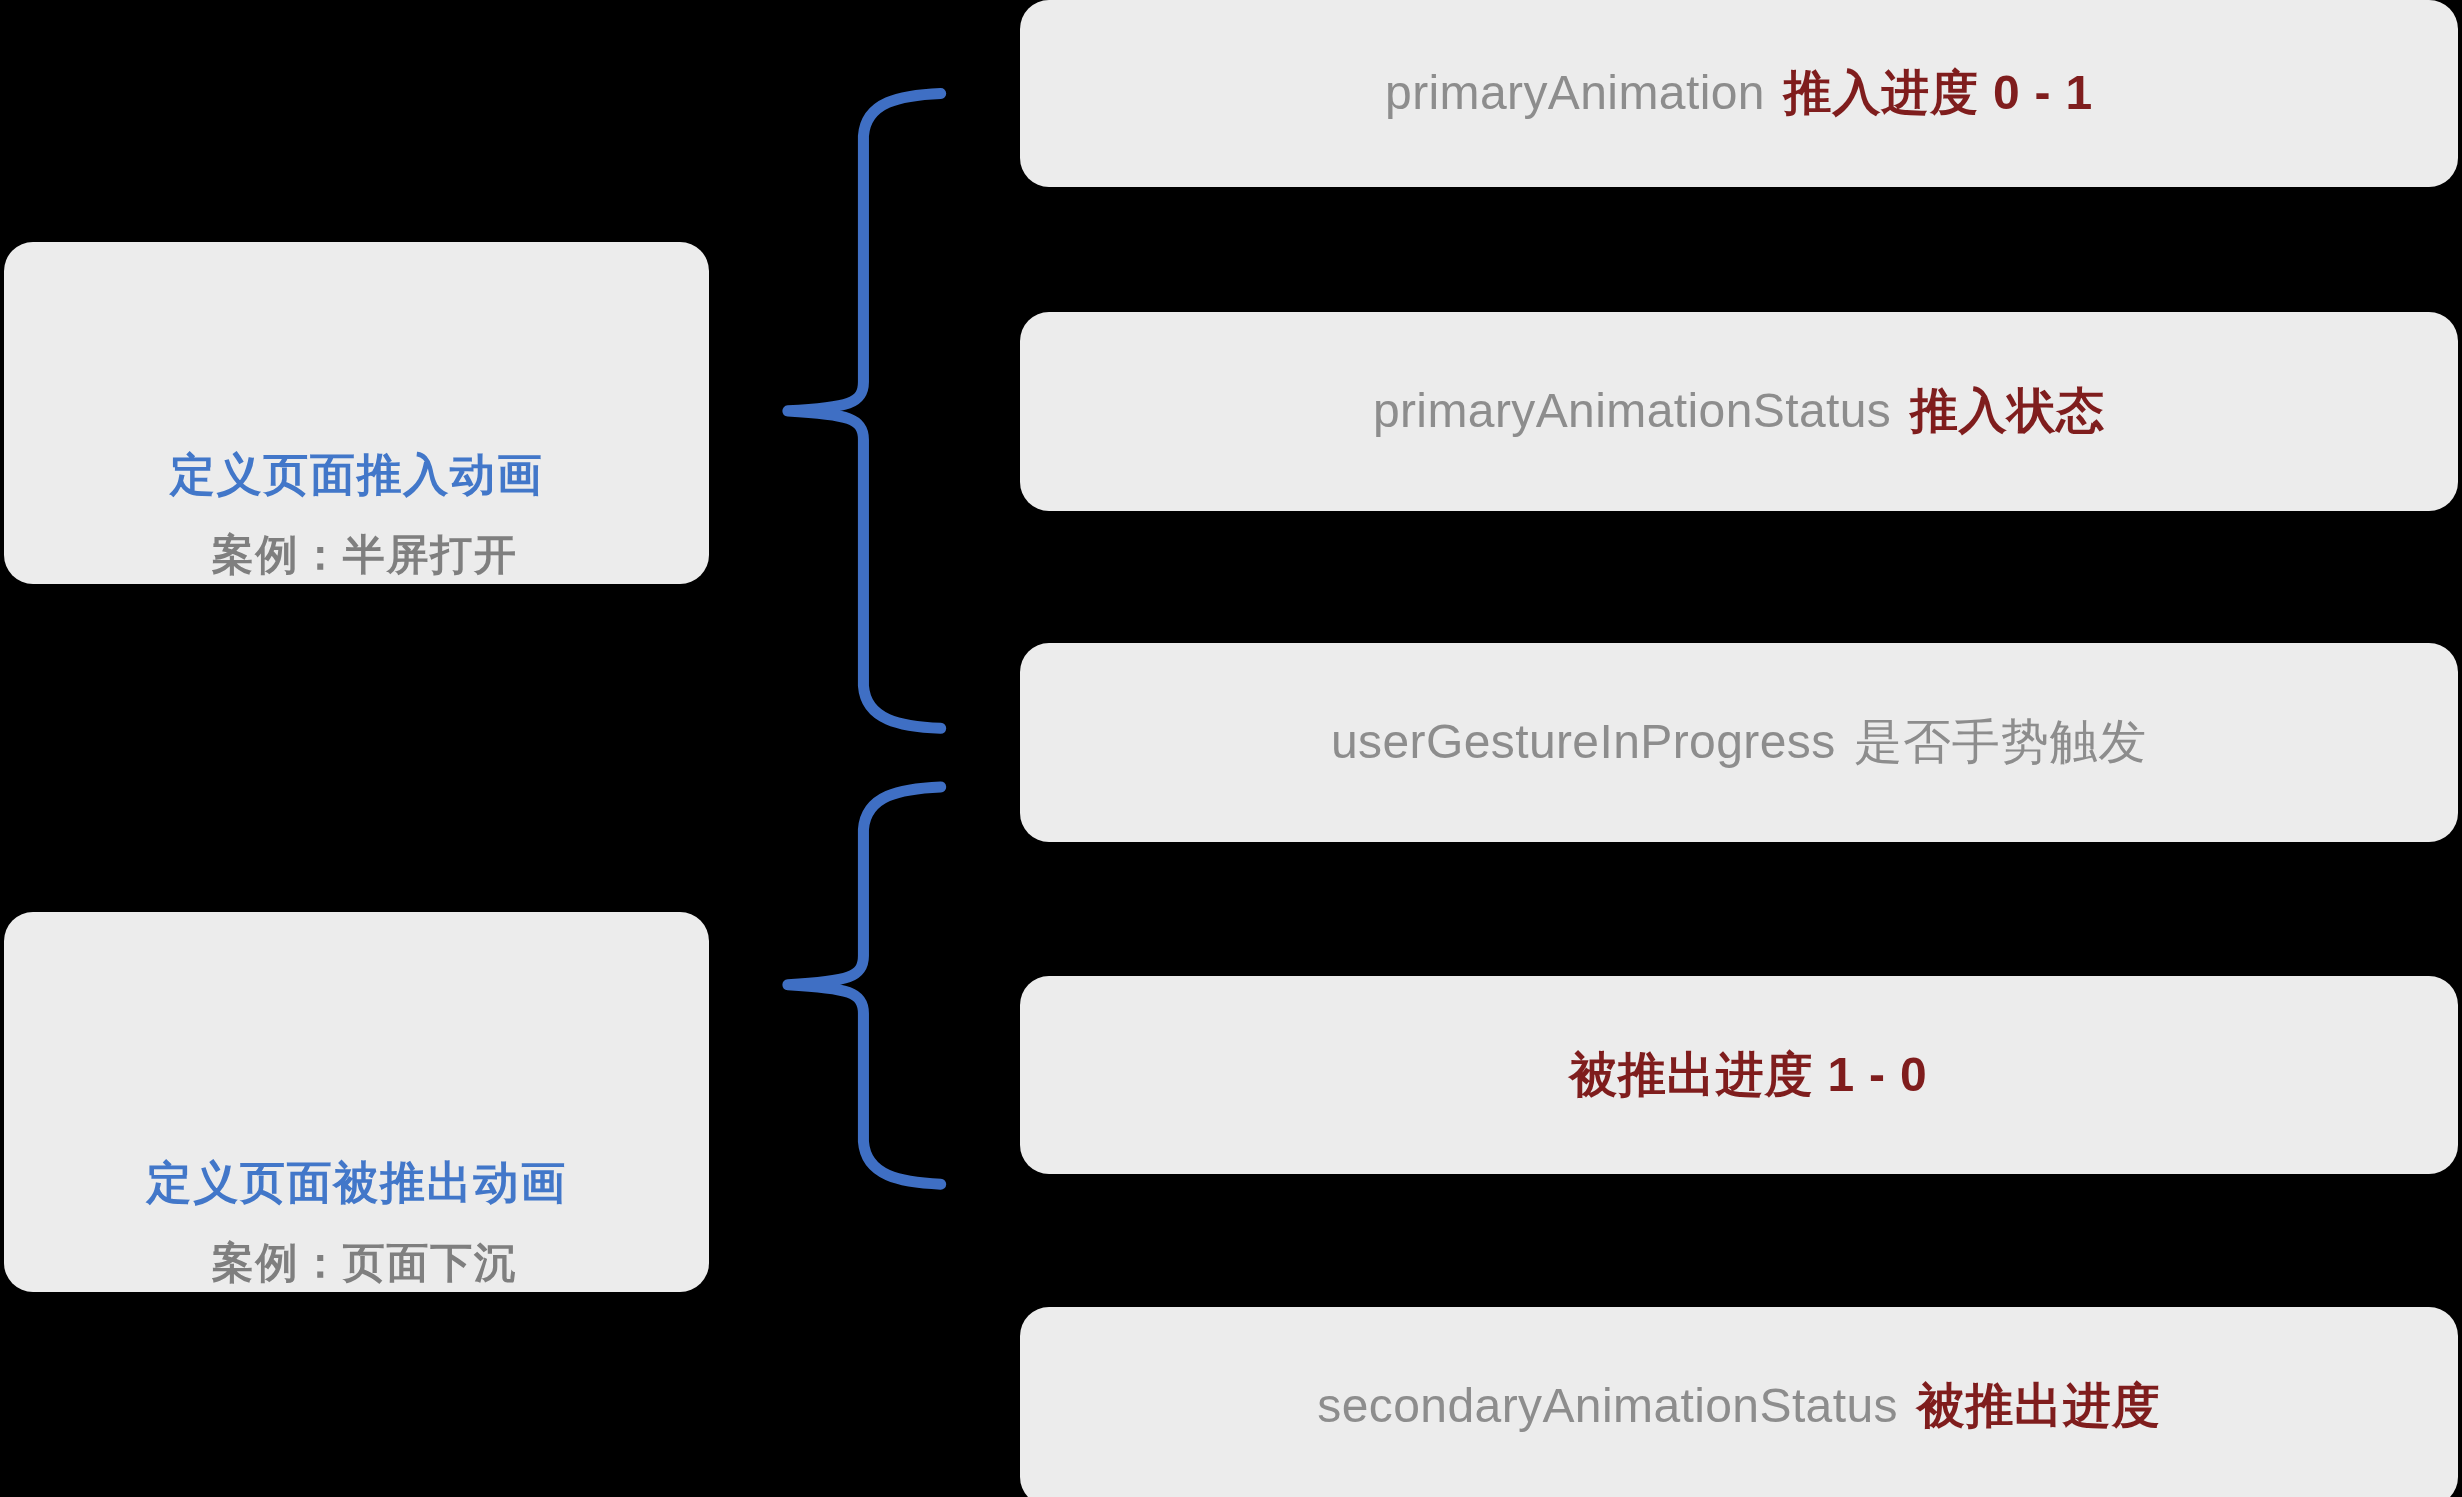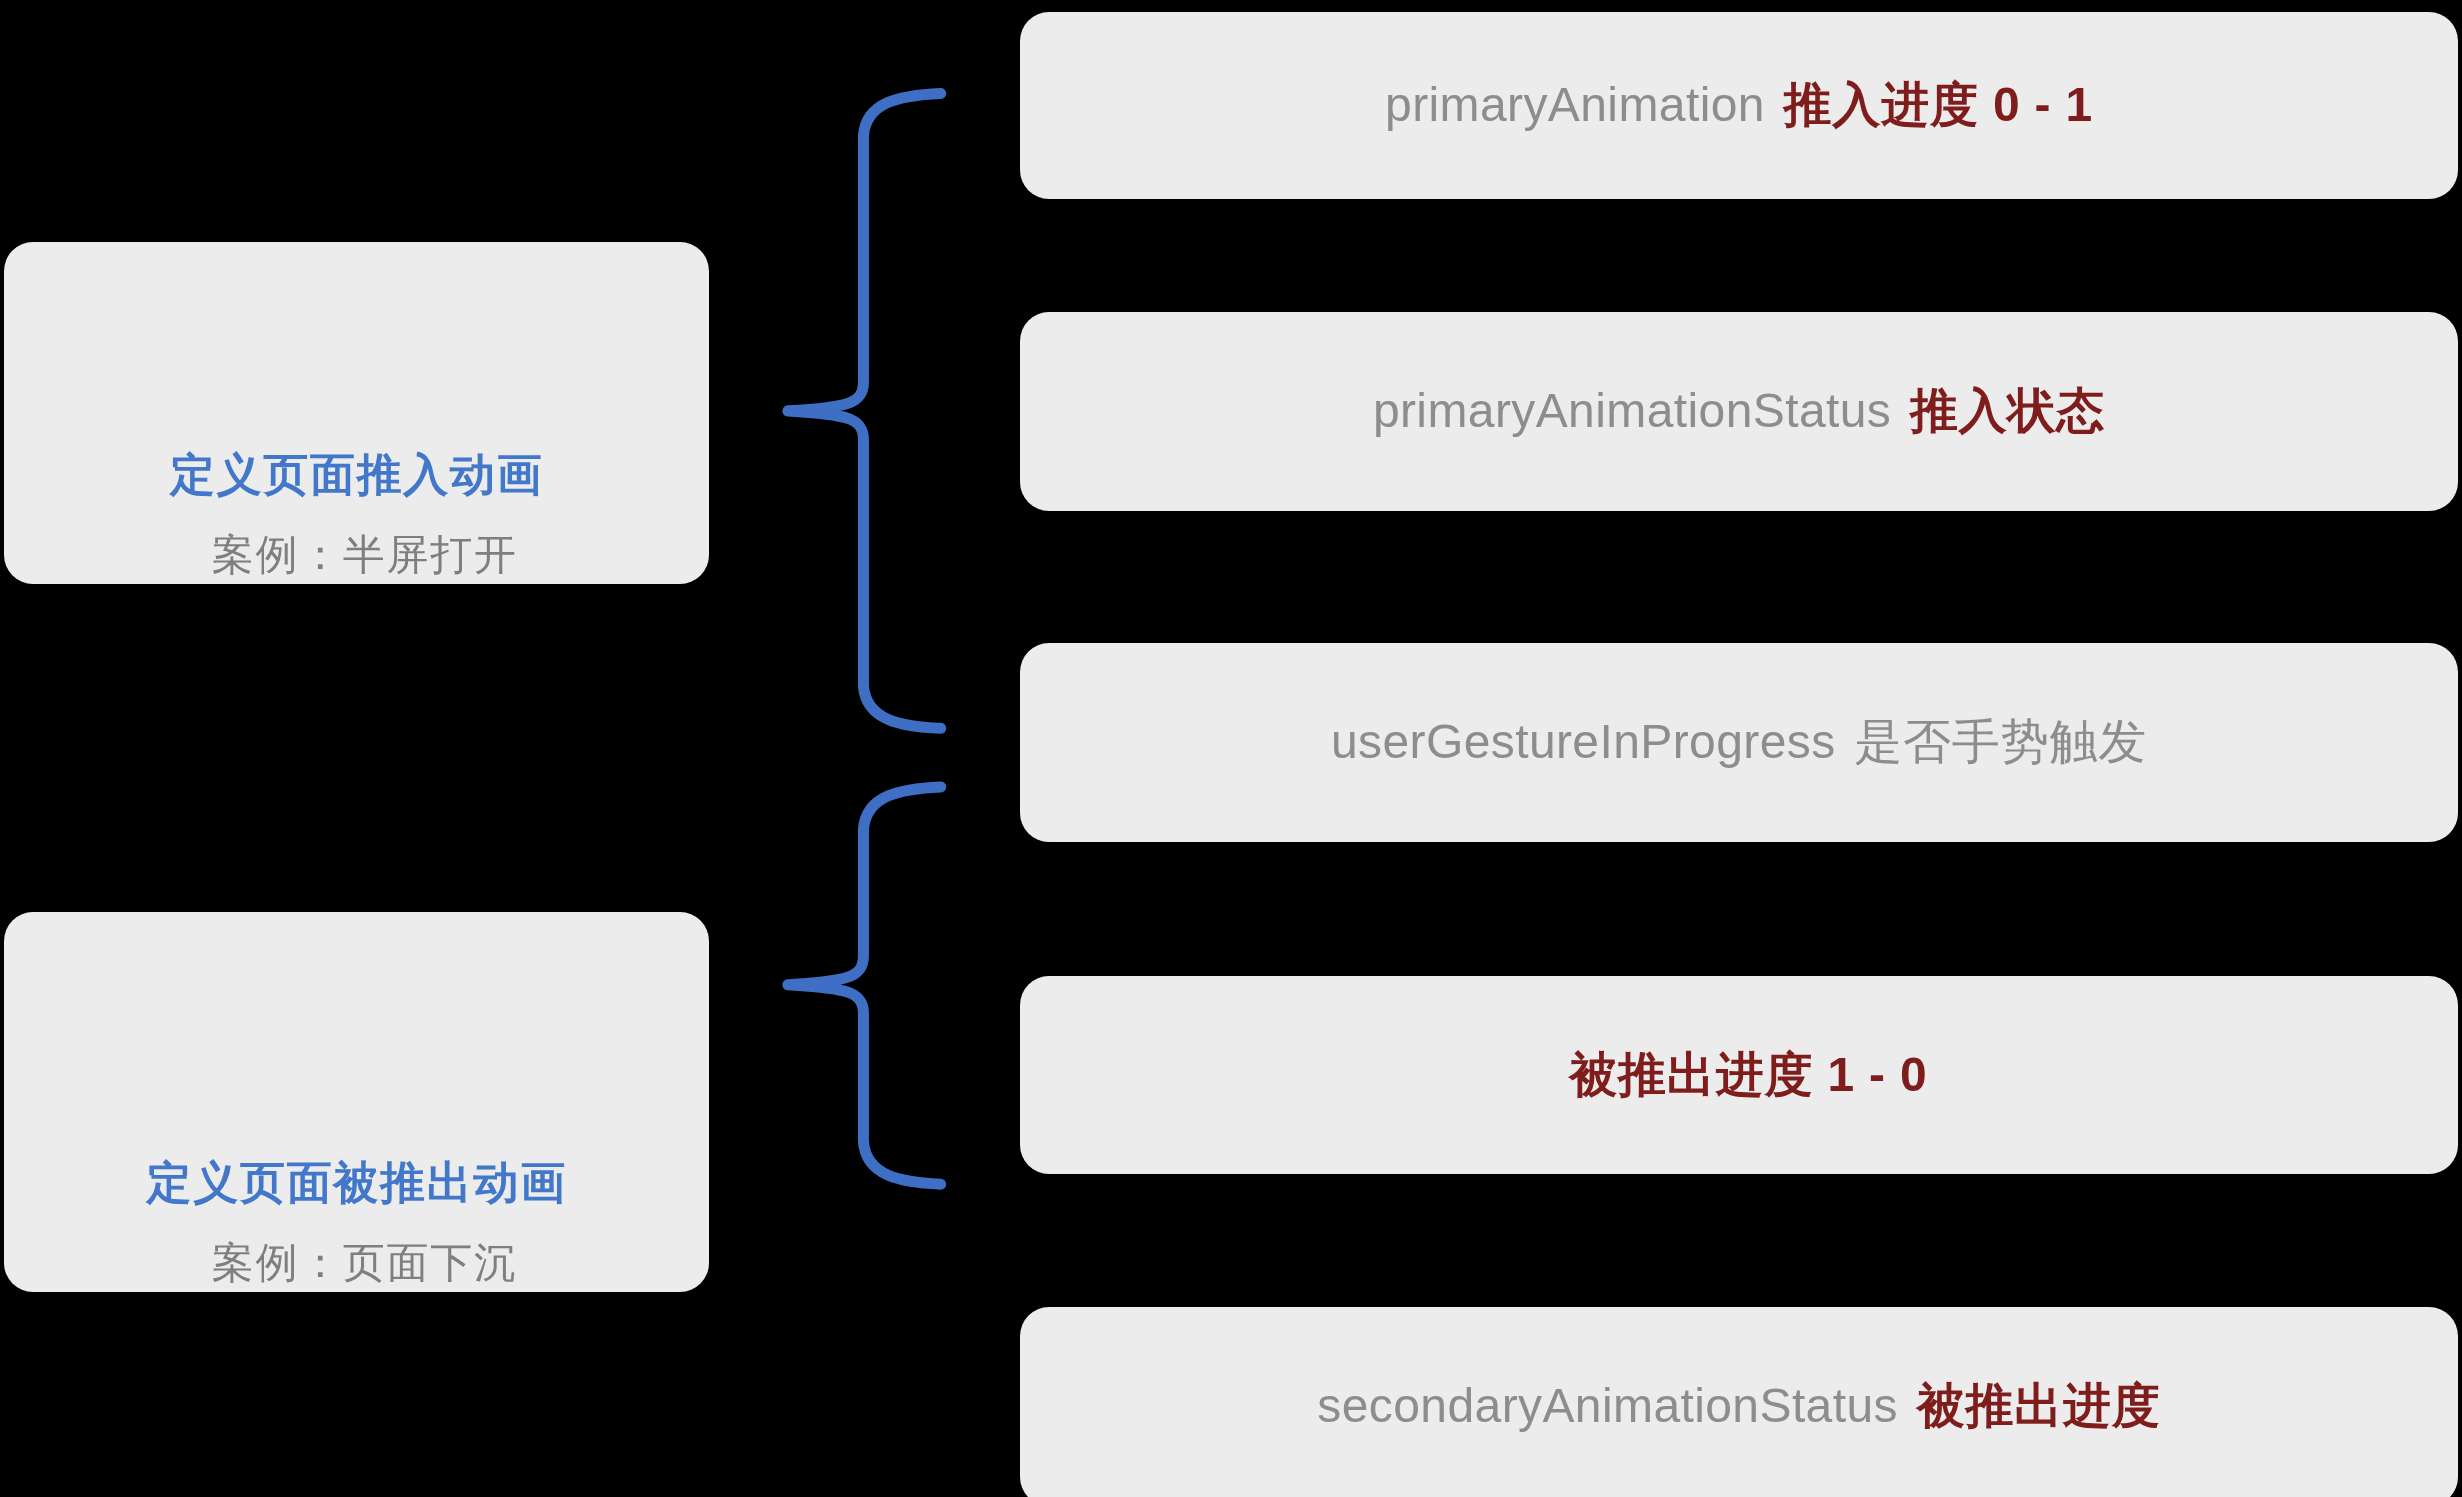--- a/index.html
+++ b/index.html
@@ -39,21 +39,21 @@
   .group-card .title {
     color: #4277c9;
     font-size: 45px;
     font-weight: 700;
     letter-spacing: 1.7px;
     white-space: nowrap;
   }
   .group-card .subtitle {
     color: #7f7f7f;
     font-size: 42px;
-    font-weight: 400;
+    font-weight: 700;
     letter-spacing: 1.7px;
     margin-top: 22px;
     white-space: nowrap;
     margin-left: 16px;
   }
 
   #group-card-1 { top: 242px;  height: 342px; }
   #group-card-2 { top: 912px; height: 380px; }
 
   
@@ -78,21 +78,21 @@
   }
   .prop-card .prop-desc.accent {
     color: #7f1d1d;
     font-weight: 700;
   }
   .prop-card .prop-desc.muted {
     color: #8d8d8d;
     font-weight: 400;
   }
 
-  #prop-card-0 { top: 12px;    height: 187px; }
+  #prop-card-0 { top: 0;    height: 187px; }
   #prop-card-1 { top: 312px;  height: 199px; }
   #prop-card-2 { top: 643px;  height: 199px; }
   #prop-card-3 { top: 976px; height: 198px; }
   #prop-card-4 { top: 1307px; height: 199px; }
 
   
   .brace-svg {
     position: absolute;
     left: 747px;
     overflow: visible;

